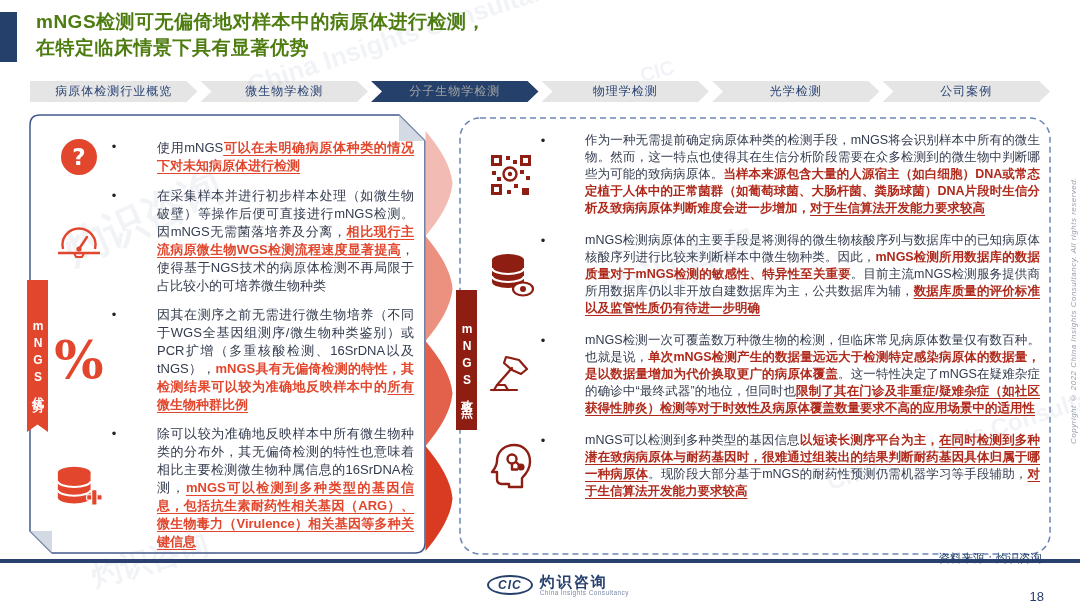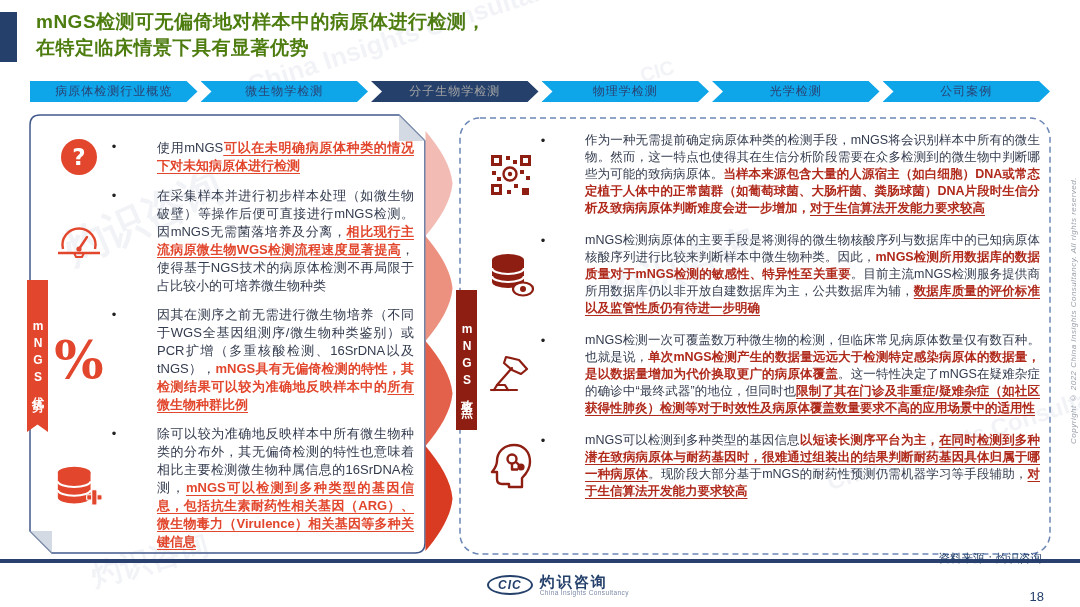--- a/index.html
+++ b/index.html
@@ -8,21 +8,21 @@
     overflow:hidden; font-family:"Liberation Sans","DejaVu Sans",sans-serif;
     margin:0 auto;
   }
   
   .accent-bar { position:absolute; left:0; top:12px; width:17px; height:50px; background:#24406B; }
   .title { position:absolute; left:36px; top:9px; font-size:19px; line-height:26px;
            font-weight:bold; color:#4d7c0f; letter-spacing:0.5px; }
   
   .nav { position:absolute; left:30px; top:81px; width:1020px; height:21px; display:flex; gap:3px; }
   .nav-tab { flex:1; display:flex; align-items:center; justify-content:center;
-    background:#0ea5e9; color:#2A4373; font-size:12px; letter-spacing:1px;
+    background:#e5e5e5; color:#2A4373; font-size:12px; letter-spacing:1px;
     clip-path:polygon(0 0, calc(100% - 11px) 0, 100% 50%, calc(100% - 11px) 100%, 0 100%, 11px 50%);
     cursor:pointer; white-space:nowrap; }
   .nav-tab:first-child { clip-path:polygon(0 0, calc(100% - 11px) 0, 100% 50%, calc(100% - 11px) 100%, 0 100%); }
   .nav-tab.selected { background:#24406B; color:#a3a3a3; }
   
   .bg-svg { position:absolute; inset:0; z-index:0; }
   
   .wm { position:absolute; color:#5a6d96; opacity:0.08; font-weight:bold;
         pointer-events:none; z-index:1; white-space:nowrap; }
   .wm1 { left:240px; top:18px;  font-size:26px; transform:rotate(-18deg); }

